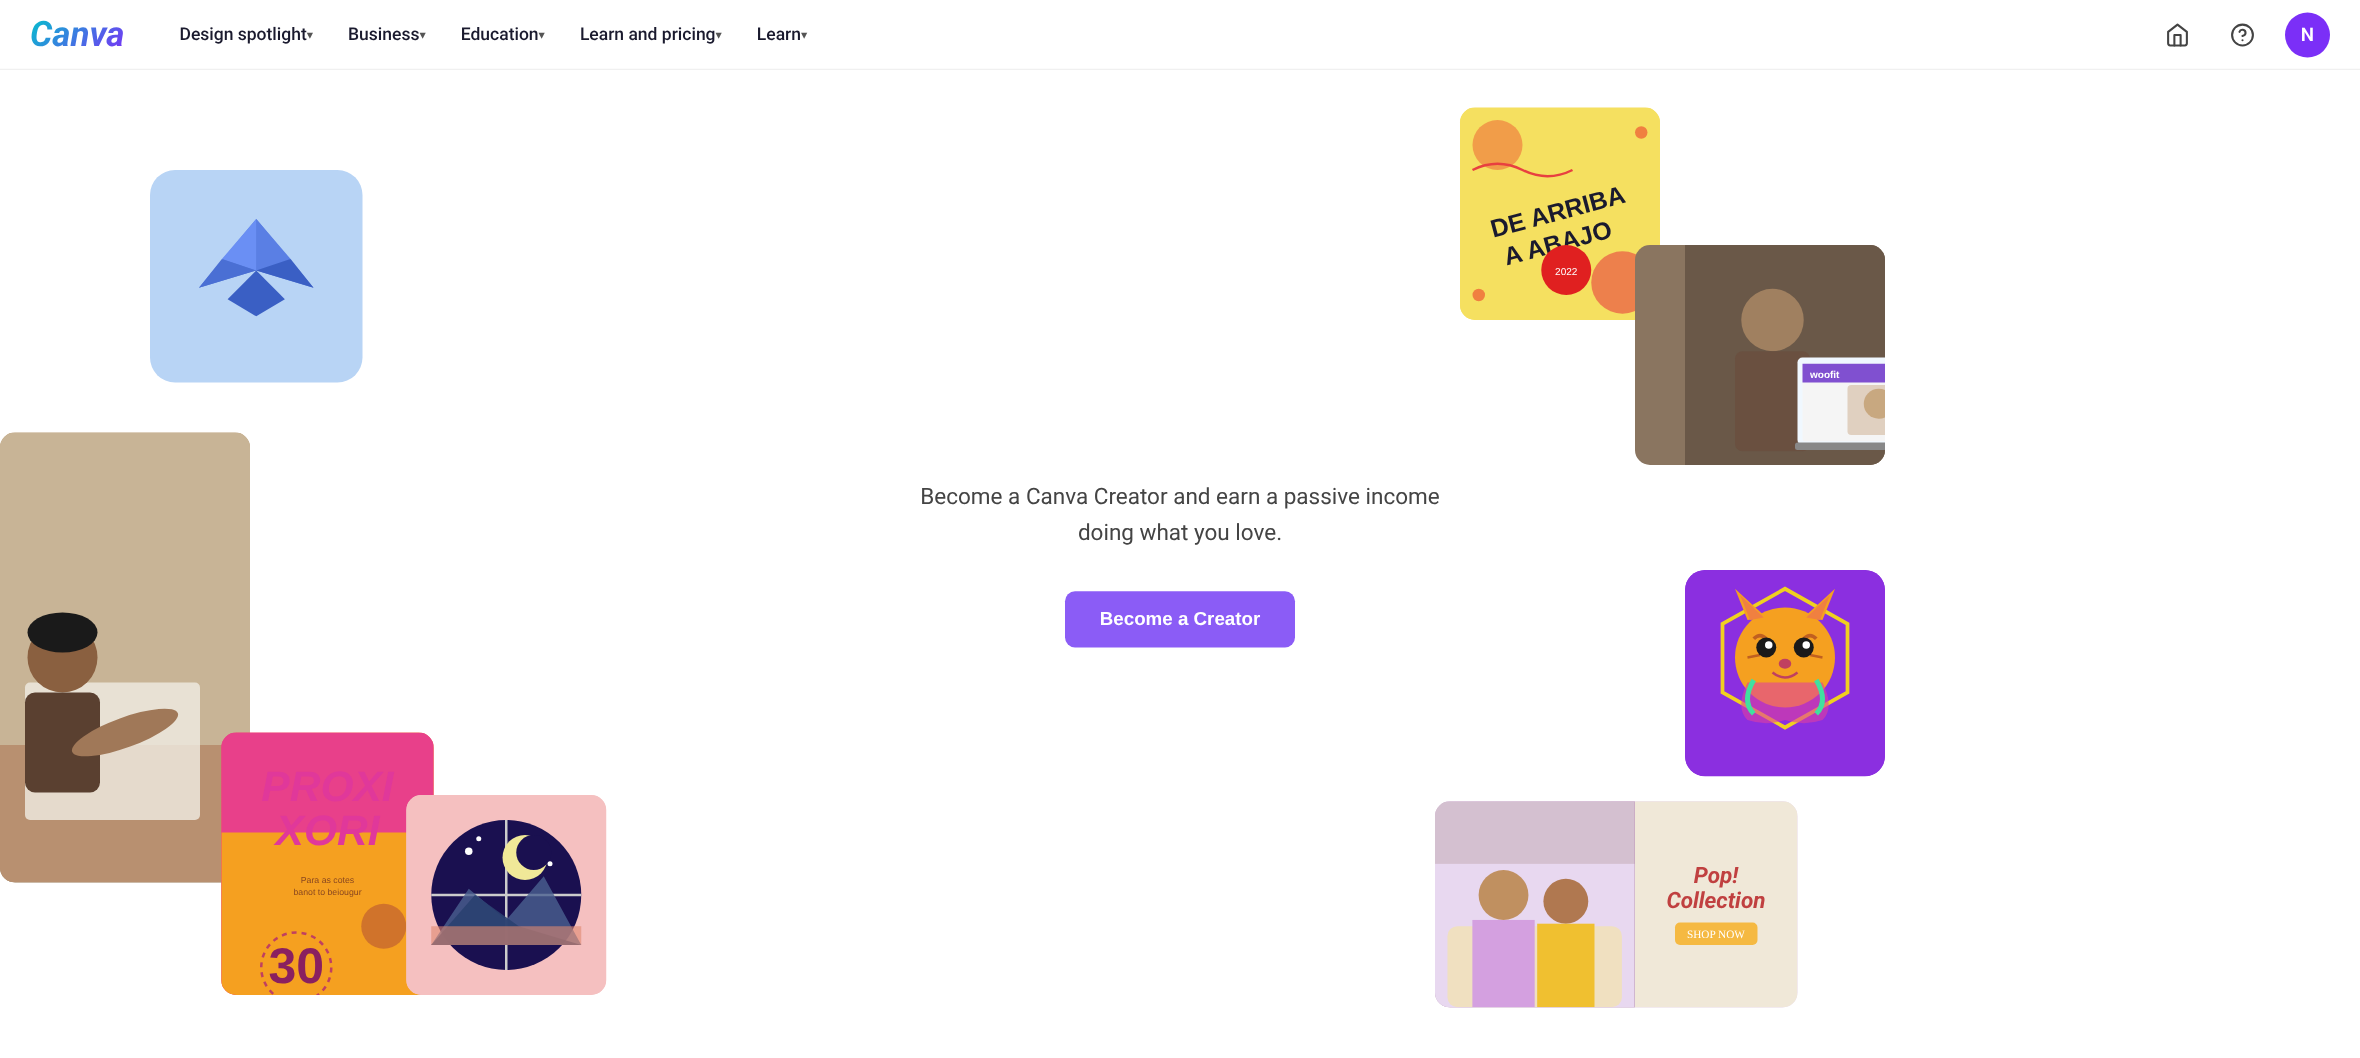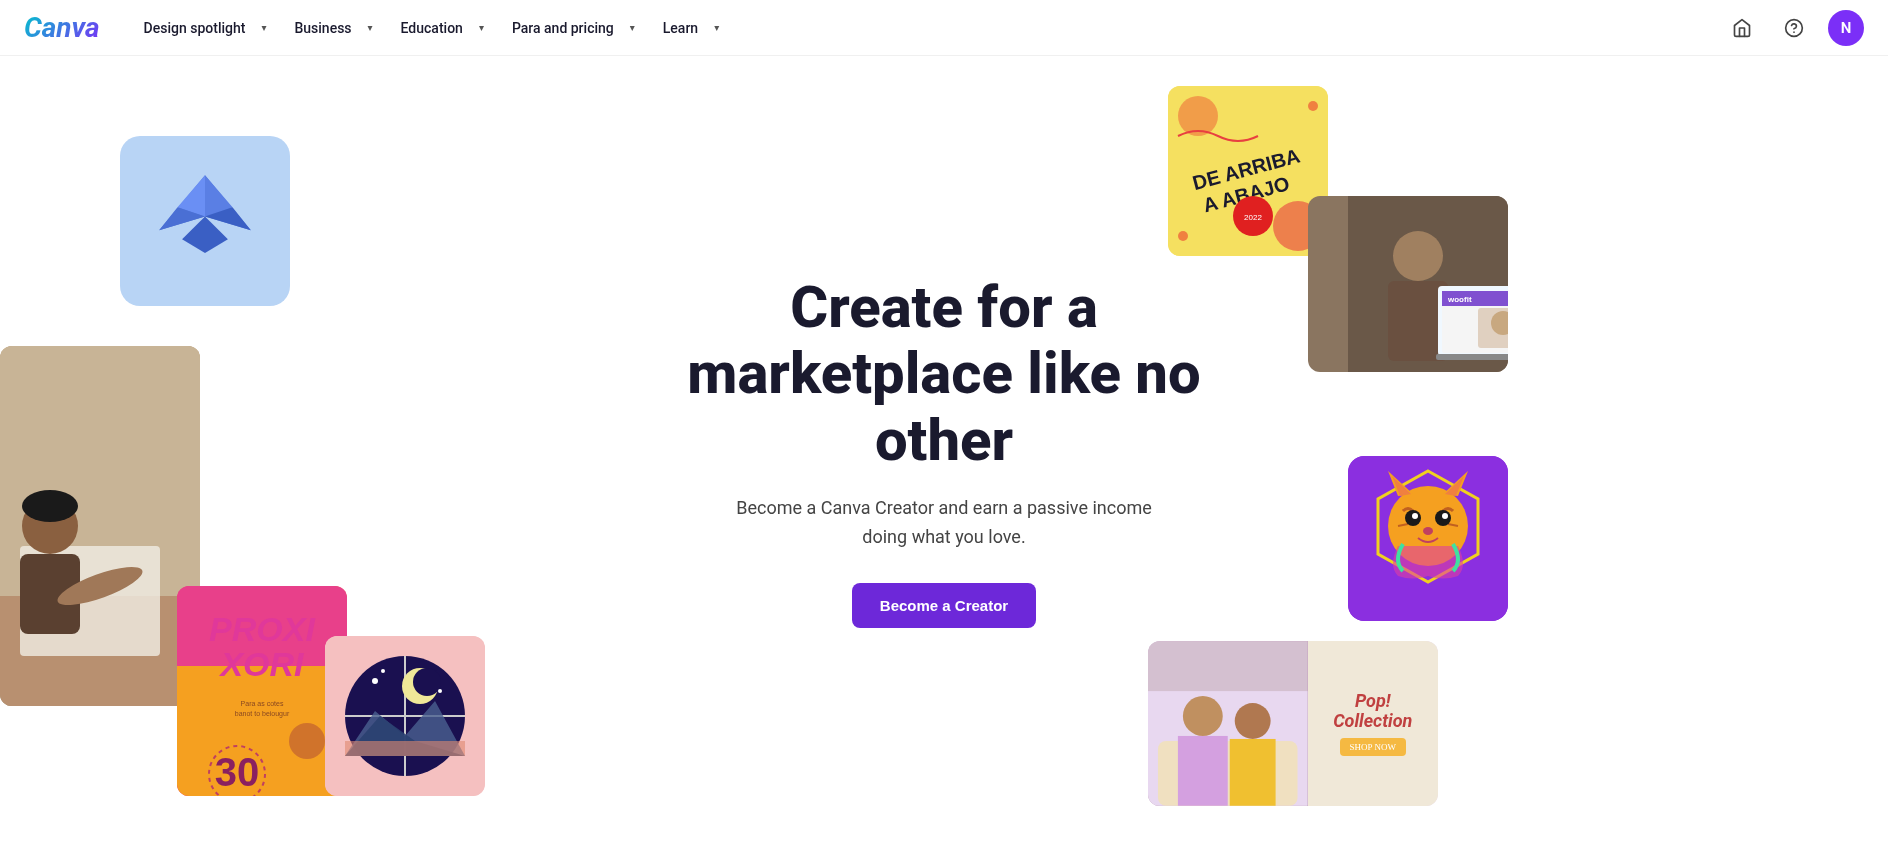--- a/index.html
+++ b/index.html
@@ -41,21 +41,21 @@
     .nav-items {
       display: flex;
       align-items: center;
       gap: 4px;
       flex: 1;
     }
 
     .nav-item {
       display: flex;
       align-items: center;
-      gap: 16px;
+      gap: 0;
       padding: 8px 12px;
       border-radius: 8px;
       cursor: pointer;
       font-size: 14px;
       color: #1a1a2e;
       font-weight: 500;
       white-space: nowrap;
     }
 
     .chevron {
@@ -123,21 +123,21 @@
 
     .hero-subtitle {
       font-size: 18px;
       color: #444;
       line-height: 1.6;
       margin-bottom: 32px;
       text-align: center;
     }
 
     .cta-button {
-      background: #6d28d9;
+      background: #8b5cf6;
       color: white;
       border: none;
       padding: 14px 28px;
       border-radius: 8px;
       font-size: 15px;
       font-weight: 600;
       cursor: pointer;
       display: inline-block;
     }
 
@@ -318,21 +318,21 @@
     </div>
     <div class="nav-item">
       <span>Business</span>
       <span class="chevron">▾</span>
     </div>
     <div class="nav-item">
       <span>Education</span>
       <span class="chevron">▾</span>
     </div>
     <div class="nav-item">
-      <span>Para and pricing</span>
+      <span>Learn and pricing</span>
       <span class="chevron">▾</span>
     </div>
     <div class="nav-item">
       <span>Learn</span>
       <span class="chevron">▾</span>
     </div>
   </div>
 
   <div class="nav-right">
     <div class="icon-btn">
@@ -523,23 +523,19 @@
       </div>
       <div class="pop-text-half">
         <span class="pop-title">Pop!
 Collection</span>
         <div class="pop-btn">SHOP NOW</div>
       </div>
     </div>
   </div>
 
   <div class="hero-center">
-    <h1 class="hero-title">
-      <span>Create for a</span><br>
-      <span>marketplace like no other</span>
-    </h1>
     <p class="hero-subtitle">
       Become a Canva Creator and earn a passive income<br>doing what you love.
     </p>
     <button class="cta-button">Become a Creator</button>
   </div>
 
 </section>
 
 </body></html>

